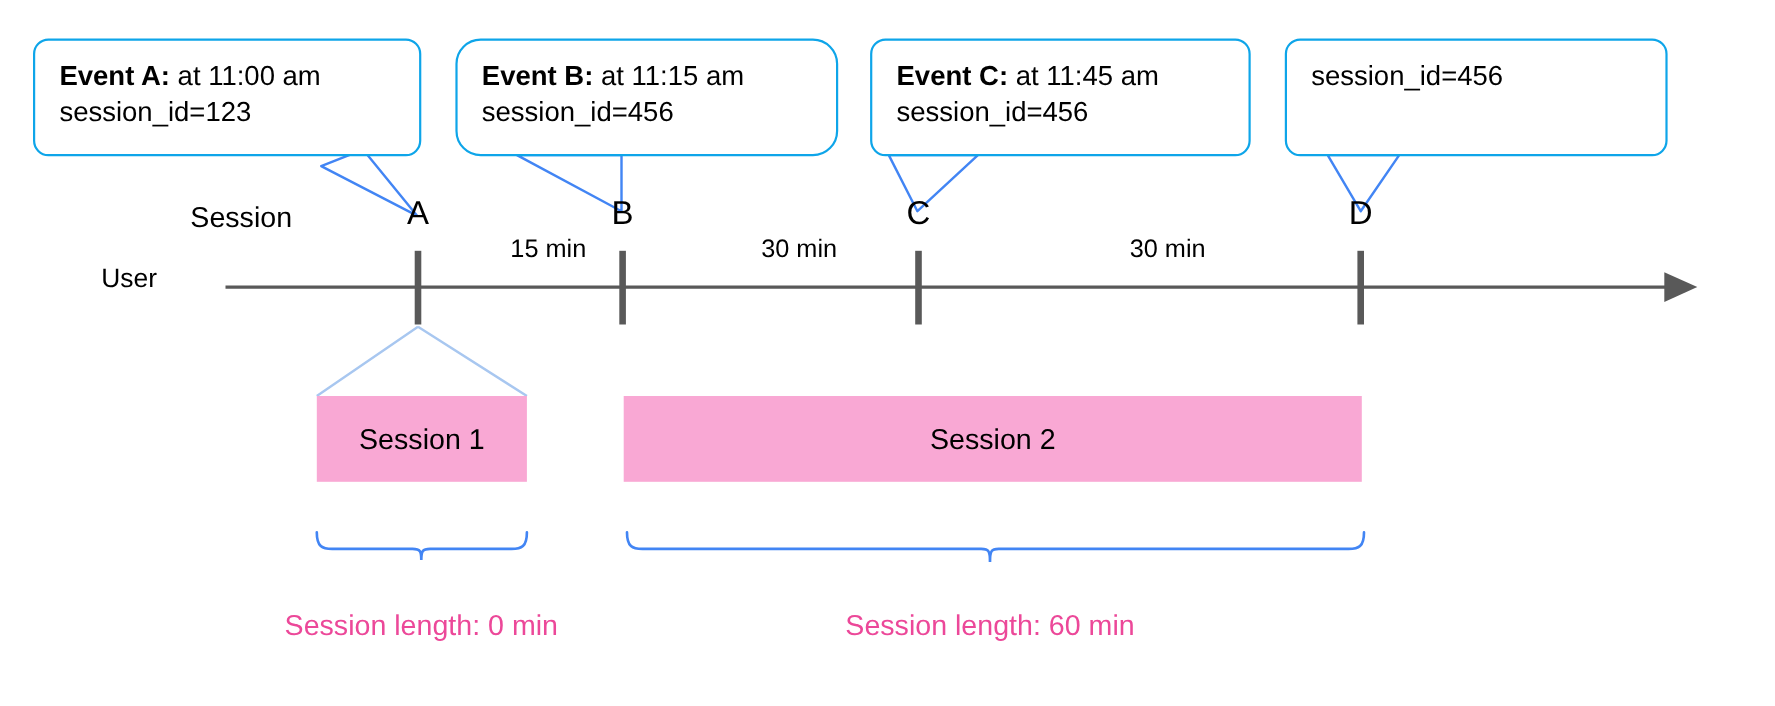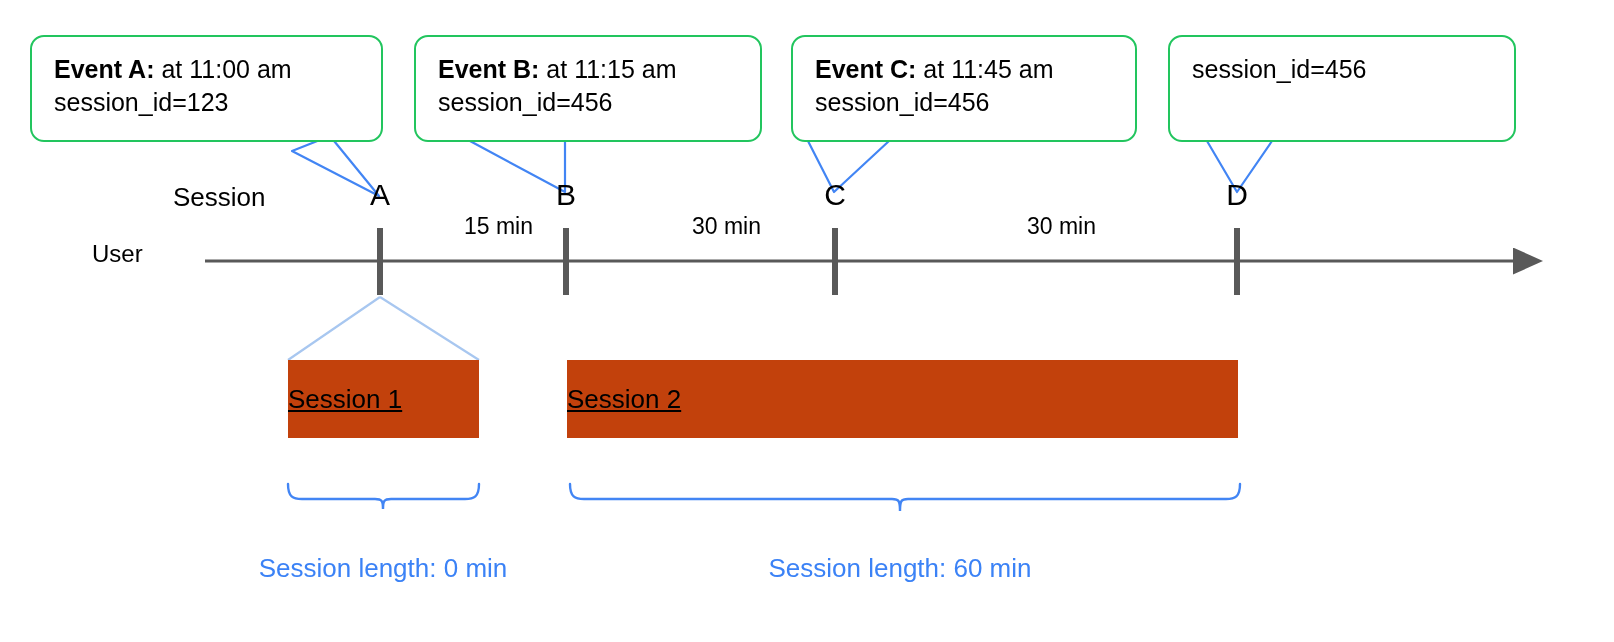--- a/index.html
+++ b/index.html
@@ -24,21 +24,21 @@
     left: 0; top: 0;
     width: 1614px;
     height: 642px;
     pointer-events: none;
   }
 
   
   .callout {
     position: absolute;
     box-sizing: border-box;
-    border: 2px solid #22c55e;
+    border: 2px solid #0ea5e9;
     border-radius: 14px;
     background: #ffffff;
     padding: 16px 18px 14px 22px;
     line-height: 1.32;
     font-size: 25px;
     color: #000000;
     z-index: 3;
   }
   .callout .ln { display: block; white-space: nowrap; }
   .callout .evname { font-weight: bold; }
@@ -69,37 +69,37 @@
     font-size: 23px;
     color: #000000;
     text-align: right;
     white-space: nowrap;
     z-index: 2;
   }
 
   
   .session-bar {
     position: absolute;
-    background: #c2410c;
+    background: #f9a8d4;
     display: flex;
     align-items: center;
+    justify-content: center;
     z-index: 2;
-    text-decoration: underline;
   }
   .session-bar span {
     font-size: 26px;
     color: #000000;
     white-space: nowrap;
   }
 
   
   .session-length {
     position: absolute;
     font-size: 26px;
-    color: #3b82f6;
+    color: #ec4899;
     text-align: center;
     white-space: nowrap;
     z-index: 2;
   }
 </style>
 </head>
 <body>
 
 <div id="stage">
 
@@ -136,21 +136,21 @@
   </svg>
 
   <div class="callout" style="left:30px; top:35px; width:353px; height:107px;">
     <span class="ln">
       <span class="evname">Event A:</span>
       <span>at 11:00 am</span>
     </span>
     <span class="ln">session_id=123</span>
   </div>
 
-  <div class="callout" style="left:414px; top:35px; width:348px; height:107px;">
+  <div class="callout" style="left:414px; top:35px; width:348px; height:107px;border-radius:23px;">
     <span class="ln">
       <span class="evname">Event B:</span>
       <span>at 11:15 am</span>
     </span>
     <span class="ln">session_id=456</span>
   </div>
 
   <div class="callout" style="left:791px; top:35px; width:346px; height:107px;">
     <span class="ln">
       <span class="evname">Event C:</span>

